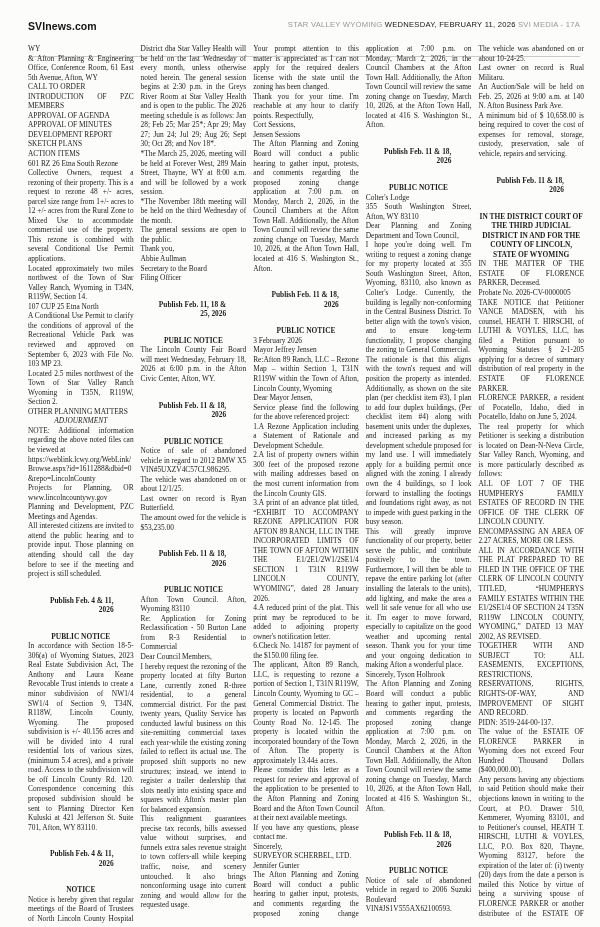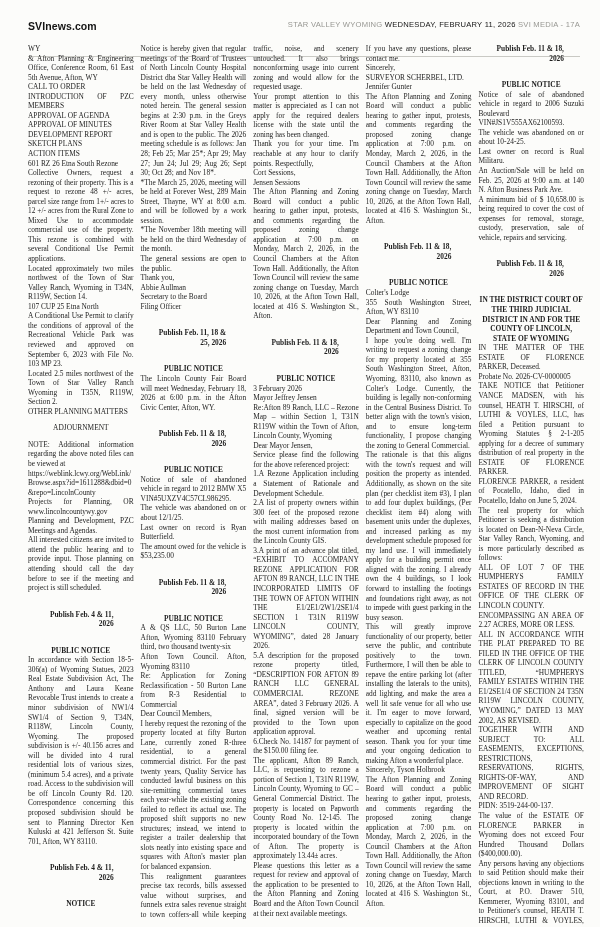--- a/index.html
+++ b/index.html
@@ -25,21 +25,21 @@
   .mast-right .date{color:#141414;}
   .columns{
     position:absolute;left:28px;top:44px;width:556px;height:882px;
     column-count:5;column-gap:7px;column-fill:auto;overflow:hidden;
     font-size:7.4px;line-height:9.55px;text-align:justify;
     hyphens:none;
   }
   .blk-p{margin:0;}
   .blk-u{word-break:break-all;}
   .blk-h{font-weight:bold;text-align:center;margin:11px 0 0 0;}
-  .blk-c{text-align:center;margin:7px;}
+  .blk-c{text-align:center;margin:0;font-style:italic;}
   .blk-pub{font-weight:bold;text-align:right;padding-right:3px;margin:17px;}
 </style>
 </head>
 <body>
 
 <div class="page">
   <header class="masthead">
     <span class="site">SVInews.com</span>
     <span class="mast-right"><span>STAR VALLEY WYOMING </span><span class="date">WEDNESDAY, FEBRUARY 11, 2026</span><span> SVI MEDIA - 17A</span></span>
   </header>
@@ -83,45 +83,44 @@
       <div class="blk-h">PUBLIC NOTICE</div>
       <p class="blk-p">The Lincoln County Fair Board will meet Wednesday, February 18, 2026 at 6:00 p.m. in the Afton Civic Center, Afton, WY.</p>
       <div class="blk-pub">Publish Feb. 11 &amp; 18, 2026</div>
       <div class="blk-h">PUBLIC NOTICE</div>
       <p class="blk-p">Notice of sale of abandoned vehicle in regard to 2012 BMW X5 VIN#5UXZV4C57CL986295.</p>
       <p class="blk-p">The vehicle was abandoned on or about 12/1/25.</p>
       <p class="blk-p">Last owner on record is Ryan Butterfield.</p>
       <p class="blk-p">The amount owed for the vehicle is $53,235.00</p>
       <div class="blk-pub">Publish Feb. 11 &amp; 18, 2026</div>
       <div class="blk-h">PUBLIC NOTICE</div>
-      <p class="blk-p">A &amp; QS LLC, 50 Burton Lane Afton, Wyoming 83110 February third, two thousand twenty-six</p>
       <p class="blk-p">Afton Town Council. Afton, Wyoming 83110</p>
       <p class="blk-p">Re: Application for Zoning Reclassification - 50 Burton Lane from R-3 Residential to Commercial</p>
       <p class="blk-p">Dear Council Members,</p>
       <p class="blk-p">I hereby request the rezoning of the property located at fifty Burton Lane, currently zoned R-three residential, to a general commercial district. For the past twenty years, Quality Service has conducted lawful business on this site-remitting commercial taxes each year-while the existing zoning failed to reflect its actual use. The proposed shift supports no new structures; instead, we intend to register a trailer dealership that slots neatly into existing space and squares with Afton's master plan for balanced expansion.</p>
       <p class="blk-p">This realignment guarantees precise tax records, bills assessed value without surprises, and funnels extra sales revenue straight to town coffers-all while keeping traffic, noise, and scenery untouched. It also brings nonconforming usage into current zoning and would allow for the requested usage.</p>
       <p class="blk-p">Your prompt attention to this matter is appreciated as I can not apply for the required dealers license with the state until the zoning has been changed.</p>
       <p class="blk-p">Thank you for your time. I'm reachable at any hour to clarify points. Respectfully,</p>
       <p class="blk-p">Cort Sessions,</p>
       <p class="blk-p">Jensen Sessions</p>
       <p class="blk-p">The Afton Planning and Zoning Board will conduct a public hearing to gather input, protests, and comments regarding the proposed zoning change application at 7:00 p.m. on Monday, March 2, 2026, in the Council Chambers at the Afton Town Hall. Additionally, the Afton Town Council will review the same zoning change on Tuesday, March 10, 2026, at the Afton Town Hall, located at 416 S. Washington St., Afton.</p>
       <div class="blk-pub">Publish Feb. 11 &amp; 18, 2026</div>
       <div class="blk-h">PUBLIC NOTICE</div>
       <p class="blk-p">3 February 2026</p>
       <p class="blk-p">Mayor Jeffrey Jensen</p>
       <p class="blk-p">Re:Afton 89 Ranch, LLC – Rezone Map – within Section 1, T31N R119W within the Town of Afton, Lincoln County, Wyoming</p>
       <p class="blk-p">Dear Mayor Jensen,</p>
       <p class="blk-p">Service please find the following for the above referenced project:</p>
       <p class="blk-p">1.A Rezone Application including a Statement of Rationale and Development Schedule.</p>
       <p class="blk-p">2.A list of property owners within 300 feet of the proposed rezone with mailing addresses based on the most current information from the Lincoln County GIS.</p>
       <p class="blk-p">3.A print of an advance plat titled, “EXHIBIT TO ACCOMPANY REZONE APPLICATION FOR AFTON 89 RANCH, LLC IN THE INCORPORATED LIMITS OF THE TOWN OF AFTON WITHIN THE E1/2E1/2W1/2SE1/4 SECTION 1 T31N R119W LINCOLN COUNTY, WYOMING”, dated 28 January 2026.</p>
-      <p class="blk-p">5.A description for the proposed rezone property titled, “DESCRIPTION FOR AFTON 89 RANCH LLC GENERAL COMMERCIAL REZONE AREA”, dated 3 February 2026. A final, signed version will be provided to the Town upon application approval.</p>
+      <p class="blk-p">4.A reduced print of the plat. This print may be reproduced to be added to adjoining property owner's notification letter.</p>
       <p class="blk-p">6.Check No. 14187 for payment of the $150.00 filing fee.</p>
       <p class="blk-p">The applicant, Afton 89 Ranch, LLC, is requesting to rezone a portion of Section 1, T31N R119W, Lincoln County, Wyoming to GC – General Commercial District. The property is located on Papworth County Road No. 12-145. The property is located within the incorporated boundary of the Town of Afton. The property is approximately 13.44± acres.</p>
-      <p class="blk-p">Please questions this letter as a request for review and approval of the application to be presented to the Afton Planning and Zoning Board and the Afton Town Council at their next available meetings.</p>
+      <p class="blk-p">Please consider this letter as a request for review and approval of the application to be presented to the Afton Planning and Zoning Board and the Afton Town Council at their next available meetings.</p>
       <p class="blk-p">If you have any questions, please contact me.</p>
       <p class="blk-p">Sincerely,</p>
       <p class="blk-p">SURVEYOR SCHERBEL, LTD.</p>
       <p class="blk-p">Jennifer Gunter</p>
       <p class="blk-p">The Afton Planning and Zoning Board will conduct a public hearing to gather input, protests, and comments regarding the proposed zoning change application at 7:00 p.m. on Monday, March 2, 2026, in the Council Chambers at the Afton Town Hall. Additionally, the Afton Town Council will review the same zoning change on Tuesday, March 10, 2026, at the Afton Town Hall, located at 416 S. Washington St., Afton.</p>
       <div class="blk-pub">Publish Feb. 11 &amp; 18, 2026</div>
       <div class="blk-h">PUBLIC NOTICE</div>
       <p class="blk-p">Colter's Lodge</p>
       <p class="blk-p">355 South Washington Street, Afton, WY 83110</p>
       <p class="blk-p">Dear Planning and Zoning Department and Town Council,</p>

